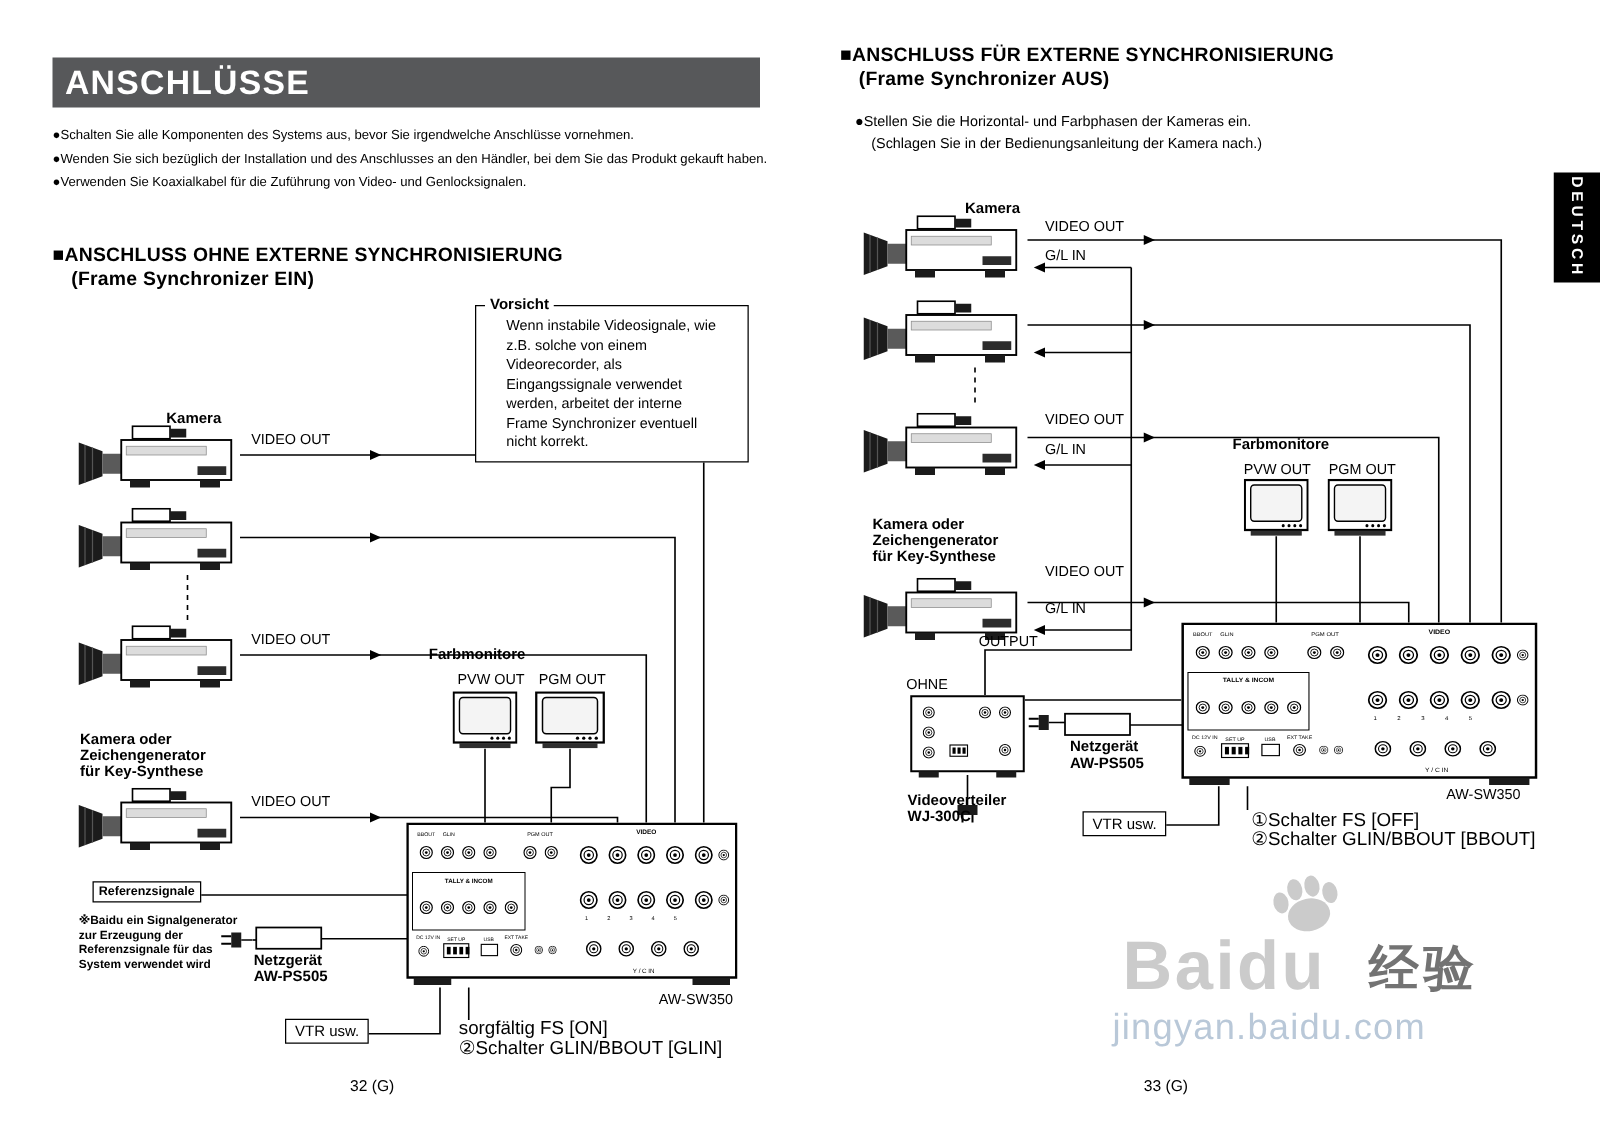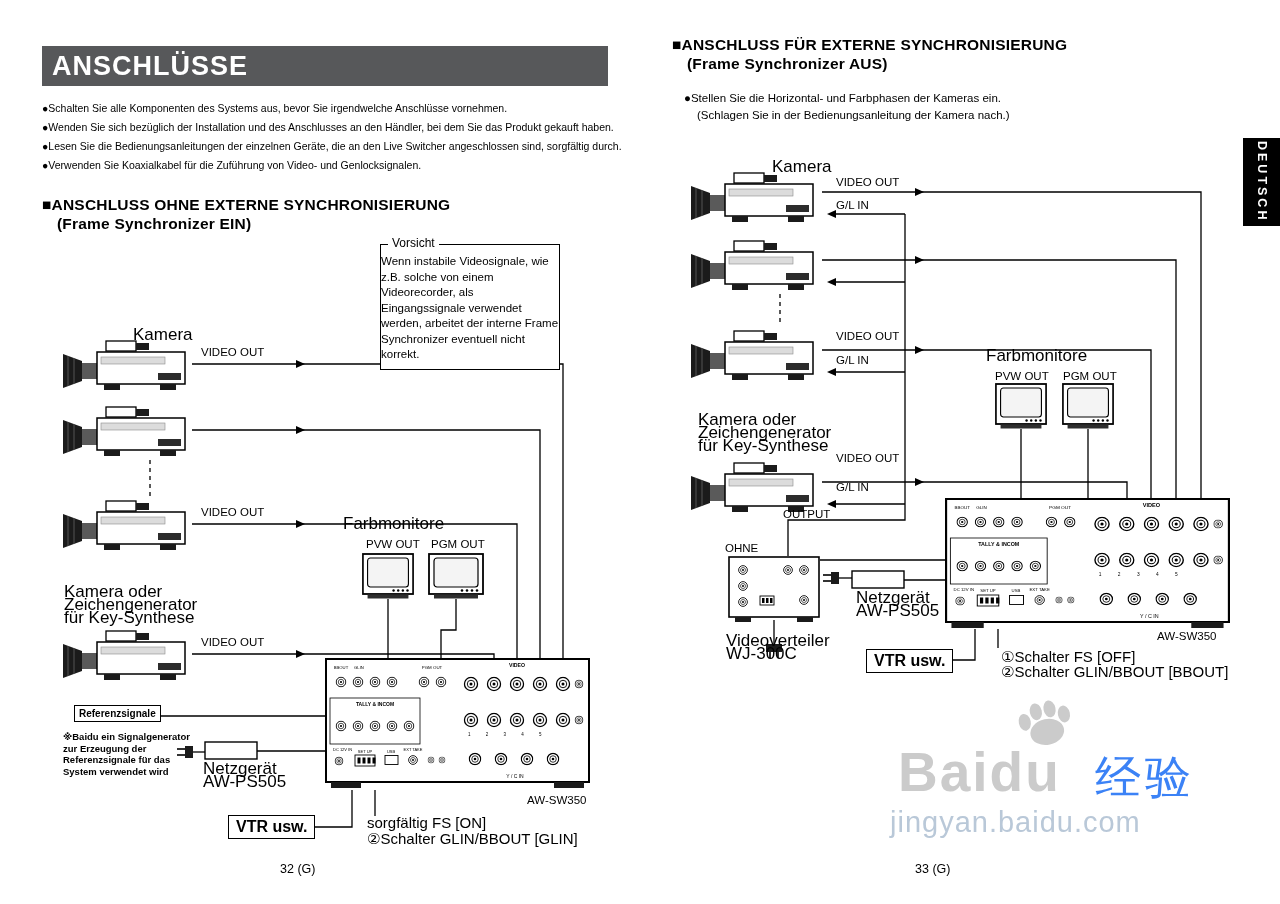--- a/index.html
+++ b/index.html
@@ -5,34 +5,34 @@
   *{box-sizing:border-box;margin:0;padding:0}
   html,body{width:1280px;height:904px;background:#fff;overflow:hidden;
     font-family:"Liberation Sans","DejaVu Sans",sans-serif;color:#000;position:relative}
   .abs{position:absolute}
   svg text{font-family:"Liberation Sans","DejaVu Sans",sans-serif}
   .banner{background:#57585a;color:#fff;font-size:27px;font-weight:bold;
     letter-spacing:1px;width:566px;height:40px;line-height:40px;padding-left:10px}
   .bul{font-size:10.5px;line-height:19px}
   .h1{font-size:15.5px;font-weight:bold;letter-spacing:.2px}
   .port{font-size:11.5px}
-  .dev{font-size:17px;font-weight:normal;line-height:13px}
+  .dev{font-size:12px;font-weight:bold;line-height:13px}
   .pre{white-space:pre-line}
-  .bx{border:1.5px solid #000;background:#fff;font-weight:bold;font-size:16px;padding:2px 7px}
+  .bx{border:1.5px solid #000;background:#fff;font-weight:normal;font-size:12px;padding:2px 7px}
   .bx-sm{border:1.4px solid #000;background:#fff;font-weight:bold;font-size:10px;padding:2px 4px}
-  .caution{border:1.5px solid #000;width:180px;padding:9px 0 6px;font-size:11.5px;line-height:15.5px;background:#fff}
-  .ct{background:#fff;font-weight:normal;font-size:12px;padding:0 4px}
+  .caution{border:1.5px solid #000;width:219px;padding:9px 24px 6px;font-size:11.5px;line-height:15.5px;background:#fff}
+  .ct{background:#fff;font-weight:bold;font-size:12px;padding:0 4px}
   .note{font-size:9.5px;font-weight:bold;line-height:11.5px}
   .callout{font-size:15px;font-weight:normal;line-height:13px}
   .model{font-size:11.5px}
   .pn{font-size:12.5px;width:80px;}
   .deutsch{background:#000;color:#fff;writing-mode:vertical-rl;display:flex;align-items:center;
     justify-content:center;font-weight:bold;font-size:12.5px;letter-spacing:3px;width:37px;height:88px}
   .wm-brand{font-size:55px;font-weight:bold;color:#cbcbcb;letter-spacing:2px}
-  .wm-cn{font-size:46px;font-weight:normal;color:#3b82f6;letter-spacing:4px}
+  .wm-cn{font-size:40px;font-weight:bold;color:#737373;letter-spacing:4px}
   .wm-url{font-size:29px;color:#b9c8d8;letter-spacing:1px}
 </style>
 </head>
 <body>
 
 <svg class="abs" style="left:0;top:0" width="1280" height="904" viewBox="0 0 1280 904">
   <defs>
     <symbol id="bnc" viewBox="0 0 16 16">
       <circle cx="8" cy="8" r="7" fill="#fff" stroke="#000" stroke-width="1.4"></circle>
       <circle cx="8" cy="8" r="4" fill="none" stroke="#000" stroke-width="1"></circle>
@@ -229,21 +229,20 @@
     <ellipse cx="7" cy="-16" rx="6" ry="8.5"></ellipse>
     <ellipse cx="20" cy="-8" rx="6" ry="8.5"></ellipse>
   </g>
 </svg>
 
 <div class="abs banner" style="left:42px;top:46px">ANSCHLÜSSE</div>
 
 <div class="abs" style="left:42px;top:99px;width:590px">
   <div class="bul">●Schalten Sie alle Komponenten des Systems aus, bevor Sie irgendwelche Anschlüsse vornehmen.</div>
   <div class="bul">●Wenden Sie sich bezüglich der Installation und des Anschlusses an den Händler, bei dem Sie das Produkt gekauft haben.</div>
-  <div class="bul">●Lesen Sie die Bedienungsanleitungen der einzelnen Geräte, die an den Live Switcher angeschlossen sind, sorgfältig durch.</div>
   <div class="bul">●Verwenden Sie Koaxialkabel für die Zuführung von Video- und Genlocksignalen.</div>
 </div>
 
 <div class="abs h1" style="left:42px;top:196px">■ANSCHLUSS OHNE EXTERNE SYNCHRONISIERUNG</div>
 <div class="abs h1" style="left:57px;top:215px">(Frame Synchronizer EIN)</div>
 
 <div class="abs caution" style="left:380px;top:244px">Wenn instabile Videosignale, wie z.B. solche von einem Videorecorder, als Eingangssignale verwendet werden, arbeitet der interne Frame Synchronizer eventuell nicht korrekt.</div>
 <div class="abs ct" style="left:388px;top:236px">Vorsicht</div>
 
 <div class="abs dev" style="left:133px;top:328px">Kamera</div>

